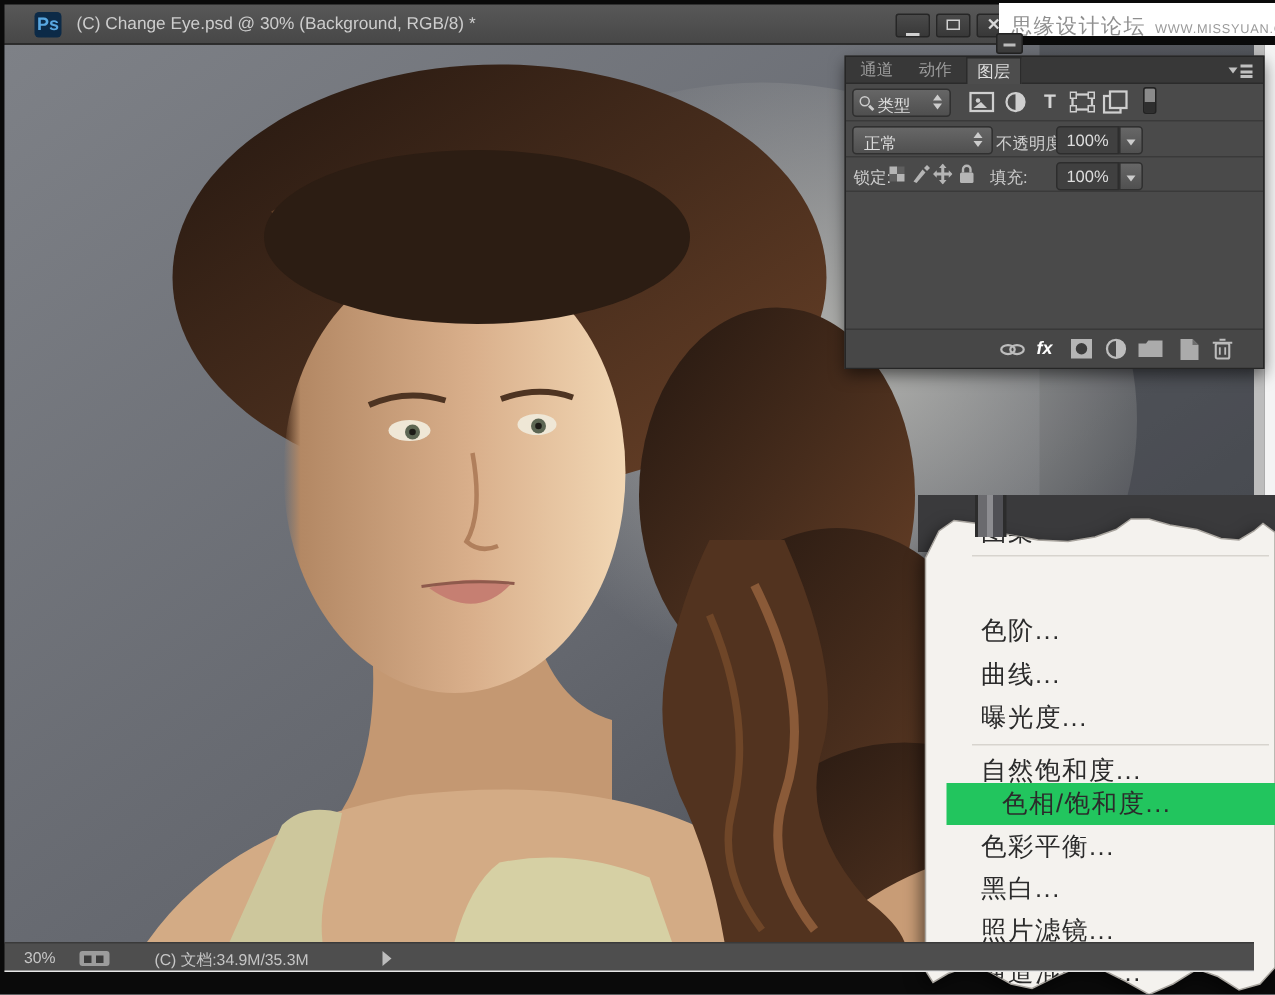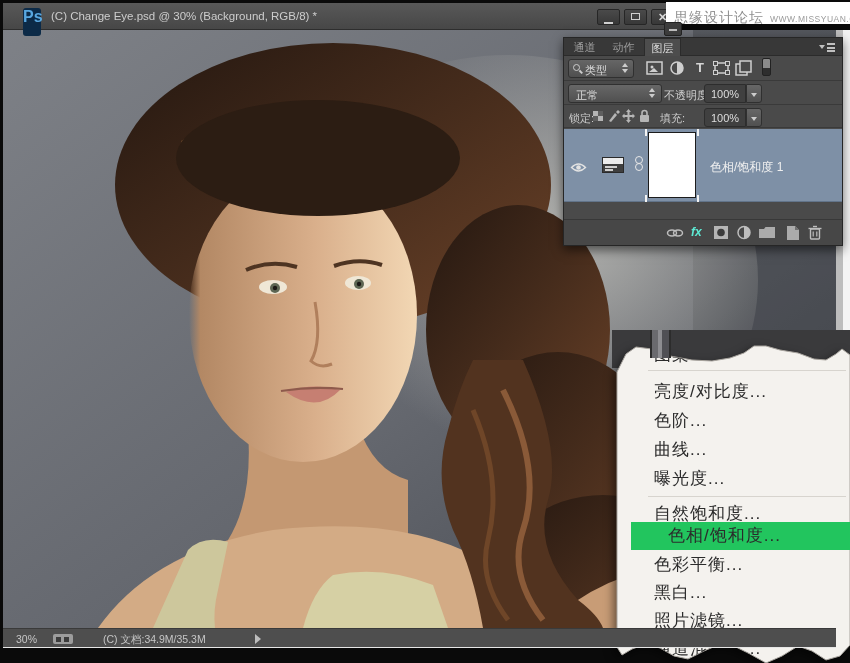--- a/index.html
+++ b/index.html
@@ -3,22 +3,22 @@
 <meta charset="utf-8">
 <style>
   * { margin:0; padding:0; box-sizing:border-box; }
   body { background:#9a9a9a; font-family:"Liberation Sans",sans-serif; }
   #app { position:relative; width:850px; height:663px; background:#0a0a0a; overflow:hidden;
          font-family:"Liberation Sans",sans-serif; }
 
   
   .titlebar { position:absolute; left:3px; top:3px; width:663px; height:27px;
     background:linear-gradient(#585858,#474747); border-bottom:1px solid #2e2e2e; }
-  .ps-icon { position:absolute; left:20px; top:5px; width:18px; height:28px; background:#0c2a47;
-    border-radius:3px; color:#58a7e0; font-size:16px; font-weight:bold; text-align:center; line-height:17px; }
+  .ps-icon { position:absolute; left:20px; top:5px; width:18px; height:17px; background:#0c2a47;
+    border-radius:3px; color:#58a7e0; font-size:12px; font-weight:bold; text-align:center; line-height:17px; }
   .title-text { position:absolute; left:48px; top:7px; font-size:11.5px; color:#cdcdcd; white-space:nowrap; }
   .winbtn { position:absolute; top:6px; width:23px; height:16px; background:linear-gradient(#4a4a4a,#383838);
     border:1px solid #262626; border-radius:2px; }
   .winbtn span { position:absolute; left:0; right:0; top:0; bottom:0; }
   .btn-min span { border-bottom:2px solid #d0d0d0; top:-4px; left:6px; right:6px; }
   .btn-max span { border:1.5px solid #d0d0d0; left:6px; right:6px; top:3px; bottom:4px; }
   .btn-close span { color:#d8d8d8; font-size:11px; font-weight:bold; text-align:center; line-height:14px; }
 
   
   .watermark { position:absolute; left:666px; top:2px; width:184px; height:22px; background:#ffffff; }
@@ -114,21 +114,21 @@
   .mt-tl { left:81px; top:0px; } .mt-tr { left:133px; top:0px; }
   .mt-bl { left:81px; top:66px; } .mt-br { left:133px; top:66px; }
   .layer-name { position:absolute; font-size:12px; color:#f0f0f0; white-space:nowrap; }
   .name-sel { left:146px; top:30px; }
   .bg-thumb { position:absolute; left:30px; top:5px; width:44px; height:62px; border:1px solid #151515; overflow:hidden; background:#5a5d64; }
   .name-bg { left:92px; top:29px; font-style:italic; }
   .bg-lock { position:absolute; right:28px; top:29px; width:11px; height:13px; }
 
   .panel-bottom { position:absolute; left:0; bottom:0; right:0; height:26px; background:#474747; border-top:1px solid #383838; }
   .pb-ico { position:absolute; top:5px; width:18px; height:16px; }
-  .pb-fx { color:#5eead4; font-size:12px; font-style:italic; font-weight:bold; line-height:14px; }
+  .pb-fx { color:#ffffff; font-size:12px; font-style:italic; font-weight:bold; line-height:14px; }
   .pb-1 { left:102px; } .pb-2 { left:127px; } .pb-3 { left:149px; } .pb-4 { left:172px; }
   .pb-5 { left:194px; } .pb-6 { left:220px; } .pb-7 { left:243px; }
 
   
   .menu-shadow-zone { position:absolute; left:612px; top:330px; width:238px; height:38px; background:#3a3a3c; }
   .connector-bar { position:absolute; left:650px; top:330px; width:21px; height:28px;
     background:linear-gradient(90deg,#2c2c2c 0 2px,#6a6a6e 2px 8px,#8d8d91 8px 12px,#505055 12px 19px,#2c2c2c 19px); }
   .popup { position:absolute; left:612px; top:338px; width:238px; height:325px; }
   .popup svg.torn { position:absolute; left:0; top:0; filter:drop-shadow(-3px 4px 5px rgba(0,0,0,.5)); }
   .menu-items { position:absolute; left:0; top:0; width:238px; height:325px;
@@ -307,42 +307,20 @@
       <svg class="l-ico l-lock" width="13" height="14">
         <rect x="2" y="6" width="9" height="7" rx="1" fill="#b5b5b5"></rect>
         <path d="M4,6 V4 a2.5,2.5 0 0 1 5,0 V6" fill="none" stroke="#b5b5b5" stroke-width="1.6"></path>
       </svg>
       <span class="row-label fill-label">填充:</span>
       <div class="val-box fill-box">100%</div>
       <div class="arrow-btn fill-arrow"></div>
     </div>
 
     <div class="layer-list">
-      <div class="layer-row row-sel">
-        <span class="eye-wrap">
-          <svg width="17" height="11">
-              <path d="M1.5,5.5 Q8.5,-1.5 15.5,5.5 Q8.5,12.5 1.5,5.5 Z" fill="none" stroke="#e2e2e2" stroke-width="1.4"></path>
-              <circle cx="8.5" cy="5.5" r="2.3" fill="#e2e2e2"></circle>
-            </svg>
-        </span>
-        <div class="adj-thumb">
-            <i class="s1"></i>
-            <i class="s2"></i>
-          </div>
-        <span class="link-glyph">
-            <u class="top"></u>
-            <u class="bot"></u>
-          </span>
-        <div class="mask-thumb"></div>
-        <i class="mask-tick mt-tl"></i>
-        <i class="mask-tick mt-tr"></i>
-        <i class="mask-tick mt-bl"></i>
-        <i class="mask-tick mt-br"></i>
-        <span class="layer-name name-sel">色相/饱和度 1</span>
-      </div>
     </div>
 
     <div class="panel-bottom">
       <svg class="pb-ico pb-1" width="18" height="16">
         <ellipse cx="6" cy="8" rx="4.5" ry="3" fill="none" stroke="#bdbdbd" stroke-width="1.5"></ellipse>
         <ellipse cx="12" cy="8" rx="4.5" ry="3" fill="none" stroke="#bdbdbd" stroke-width="1.5"></ellipse>
       </svg>
       <div class="pb-ico pb-2 pb-fx">fx</div>
       <svg class="pb-ico pb-3" width="18" height="16">
         <rect x="1" y="1" width="14" height="13" fill="#b5b5b5"></rect>
@@ -370,21 +348,20 @@
   </div>
 
   <div class="menu-shadow-zone"></div>
   <div class="popup">
     <svg class="torn" width="238" height="325">
       <path d="M5,34 L14,16 24,9 40,11 58,18 80,22 100,23 118,20 132,15 142,8 154,8 168,12 186,15 202,21 214,22 224,16 230,11 238,17 L238,307 L228,318 214,322 200,313 186,308 170,318 154,325 138,316 122,308 106,307 92,313 76,321 62,318 48,310 34,306 20,311 10,317 5,309 Z" fill="#f4f2ee" stroke="#a8a49e" stroke-width="1"></path>
     </svg>
     <div class="menu-items">
       <div class="mi mi-0">图案...</div>
       <div class="mi-sep sep-a"></div>
-      <div class="mi mi-1">亮度/对比度...</div>
       <div class="mi mi-2">色阶...</div>
       <div class="mi mi-3">曲线...</div>
       <div class="mi mi-4">曝光度...</div>
       <div class="mi-sep sep-b"></div>
       <div class="mi mi-5">自然饱和度...</div>
       <div class="mi mi-6 hl">色相/饱和度...</div>
       <div class="mi mi-7">色彩平衡...</div>
       <div class="mi mi-8">黑白...</div>
       <div class="mi mi-9">照片滤镜...</div>
       <div class="mi mi-10">通道混合器...</div>

